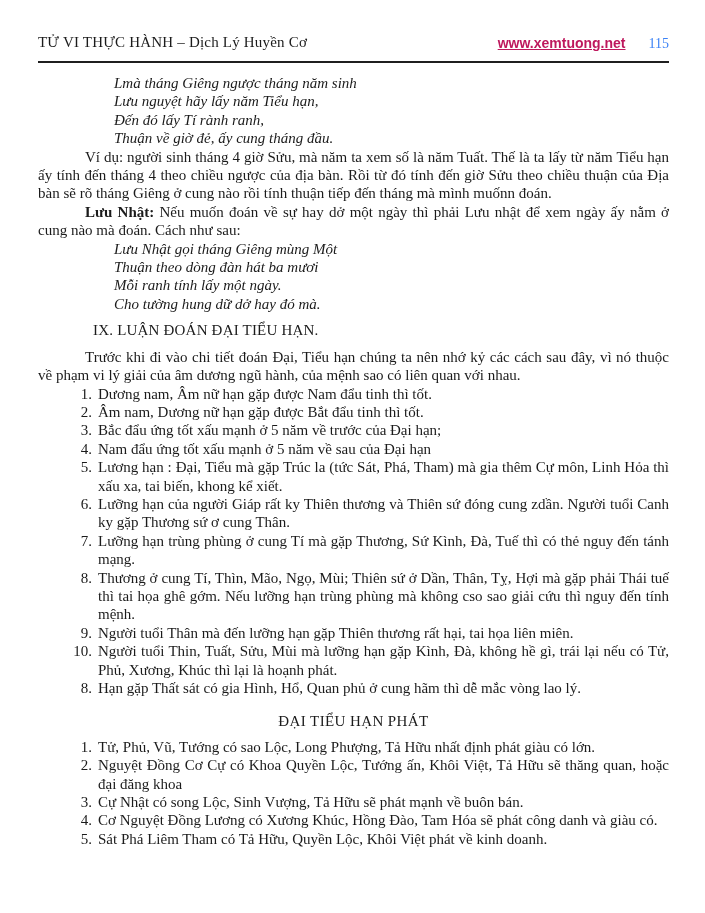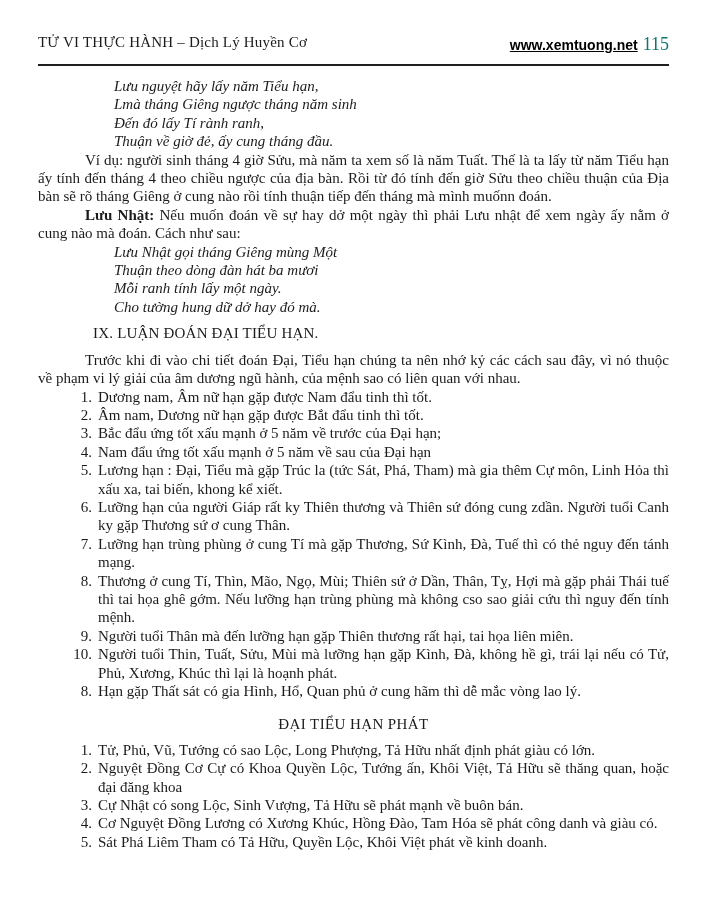--- a/index.html
+++ b/index.html
@@ -11,23 +11,23 @@
   }
   .page { padding:34px 36px 0 38px; box-sizing:border-box; }
 
   
   .hdr { display:flex; justify-content:space-between; align-items:flex-start; }
   .hdr-title { font-size:15px; letter-spacing:0.2px; white-space:nowrap; }
   .hdr-right { white-space:nowrap; }
   .hdr-link {
     font-family:"Liberation Sans", sans-serif;
     font-weight:bold; font-size:14px;
-    color:#000000; text-decoration:underline;
+    color:#be185d; text-decoration:underline;
   }
-  .hdr-page { font-size:18px; margin-left:5px; color:#0f766e; }
+  .hdr-page { font-size:14px; margin-left:23px; color:#3b82f6; }
   .rule { border:none; border-top:2px solid #1f1f1f; margin:9px 0 11px 0; }
 
   
   .para {
     font-size:15px; line-height:18.4px;
     text-align:justify; margin:0;
   }
   .indent { text-indent:47px; }
   .lead-bold { font-weight:bold; }
 
@@ -59,22 +59,22 @@
 
   <div class="hdr">
     <span class="hdr-title">TỬ VI THỰC HÀNH – Dịch Lý Huyền Cơ</span>
     <span class="hdr-right">
       <a href="#" class="hdr-link">www.xemtuong.net</a><span class="hdr-page">115</span>
     </span>
   </div>
   <hr class="rule">
 
   <div class="verse">
+    <div class="verse-line">Lmà tháng Giêng ngược tháng năm sinh</div>
     <div class="verse-line">Lưu nguyệt hãy lấy năm Tiểu hạn,</div>
-    <div class="verse-line">Lmà tháng Giêng ngược tháng năm sinh</div>
     <div class="verse-line">Đến đó lấy Tí rành ranh,</div>
     <div class="verse-line">Thuận về giờ đẻ, ấy cung tháng đầu.</div>
   </div>
 
   <p class="para indent">Ví dụ: người sinh tháng 4 giờ Sửu, mà năm ta xem số là năm Tuất. Thế là ta lấy từ năm Tiểu hạn ấy tính đến tháng 4 theo chiều ngược của địa bàn. Rồi từ đó tính đến giờ Sửu theo chiều thuận của Địa bàn sẽ rõ tháng Giêng ở cung nào rồi tính thuận tiếp đến tháng mà mình muốnn đoán.</p>
 
   <p class="para indent"><span class="lead-bold">Lưu Nhật:</span><span> Nếu muốn đoán về sự hay dở một ngày thì phải Lưu nhật để xem ngày ấy nằm ở cung nào mà đoán. Cách như sau:</span></p>
 
   <div class="verse">
     <div class="verse-line">Lưu Nhật gọi tháng Giêng mùng Một</div>

